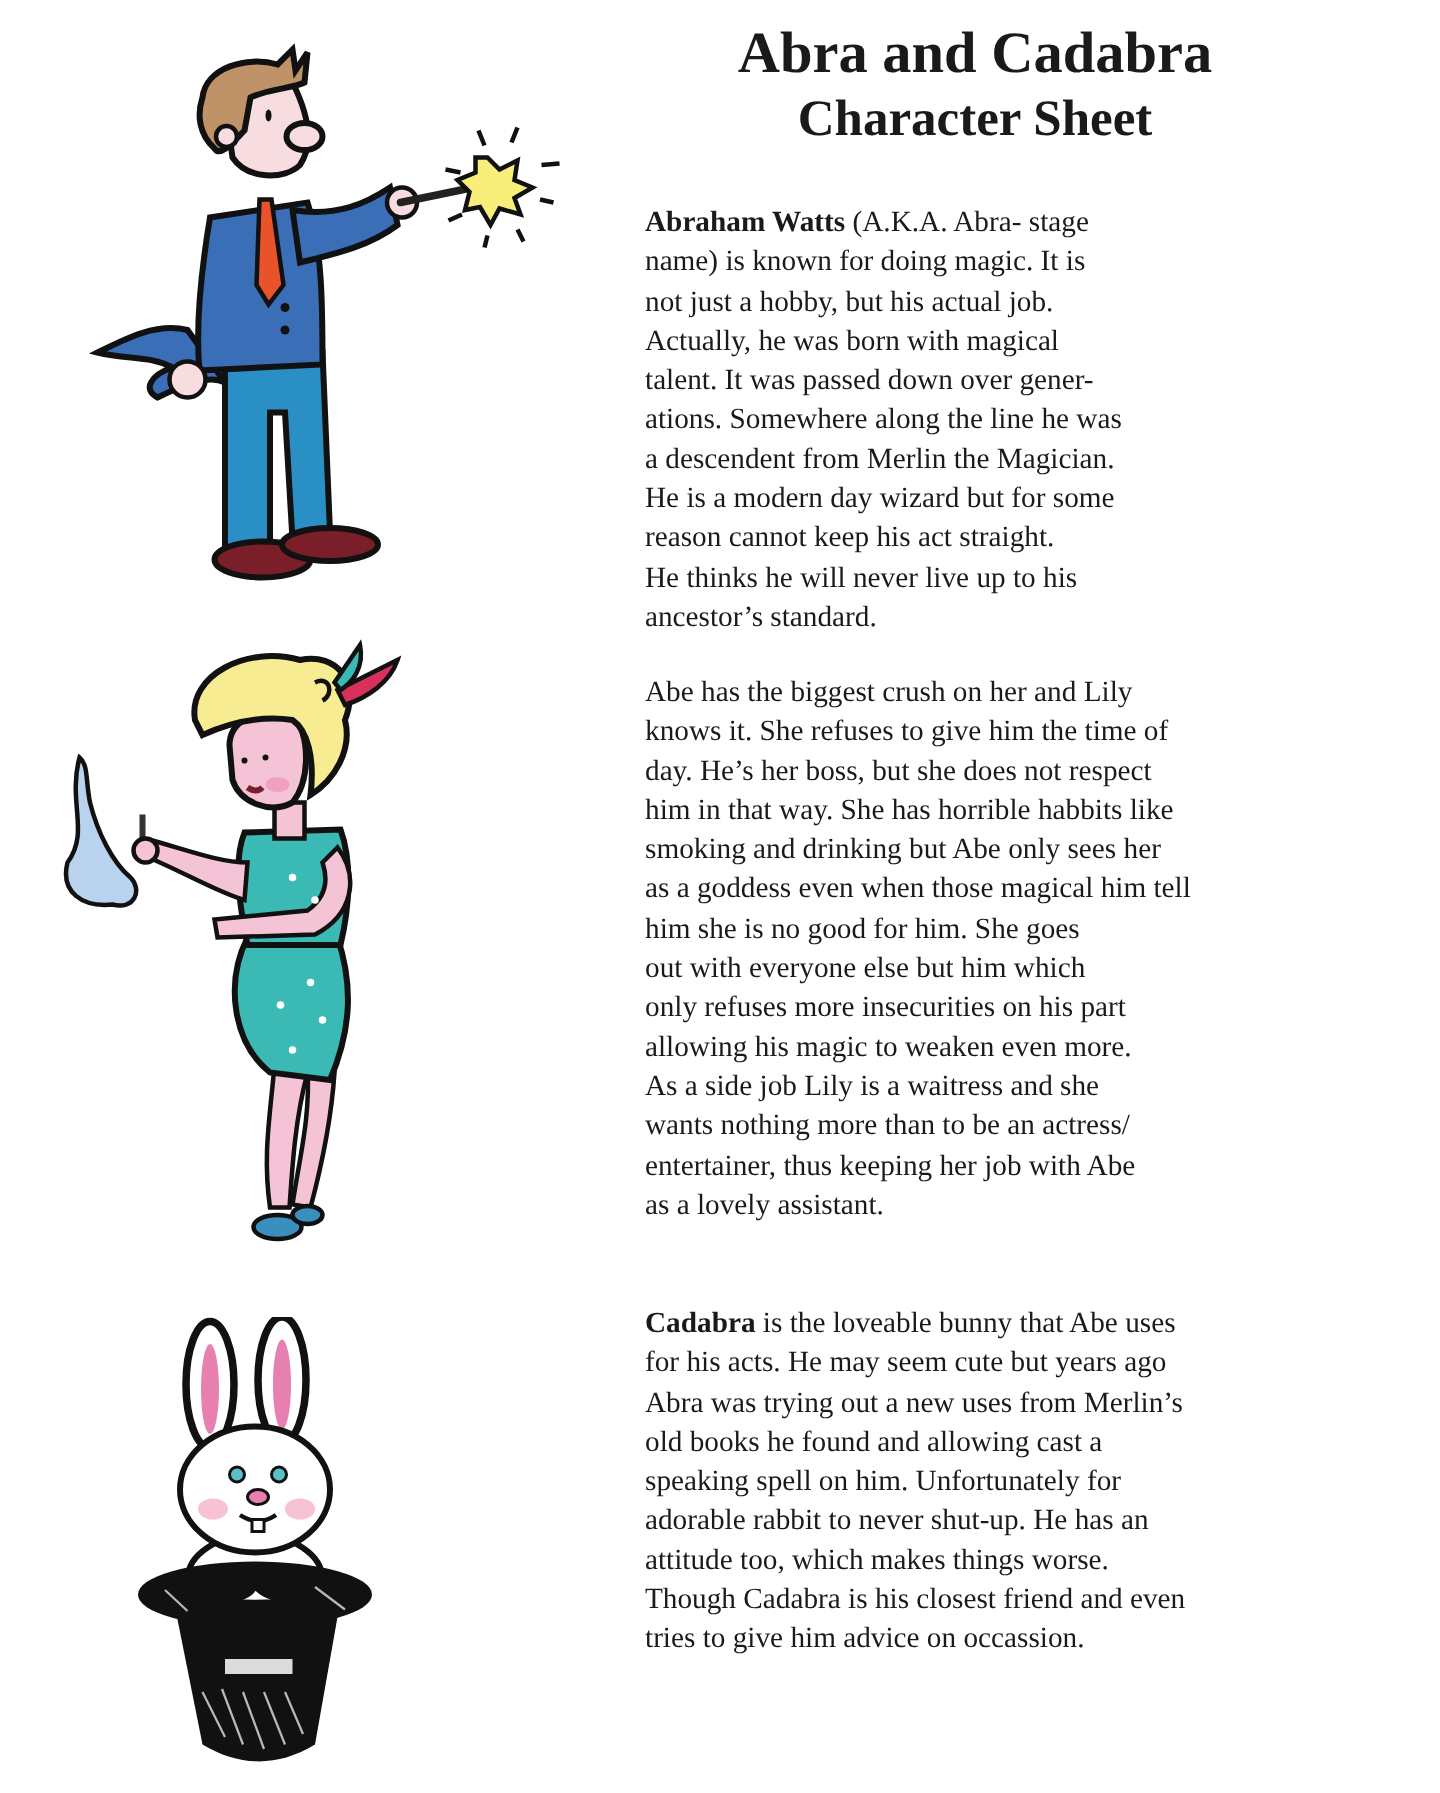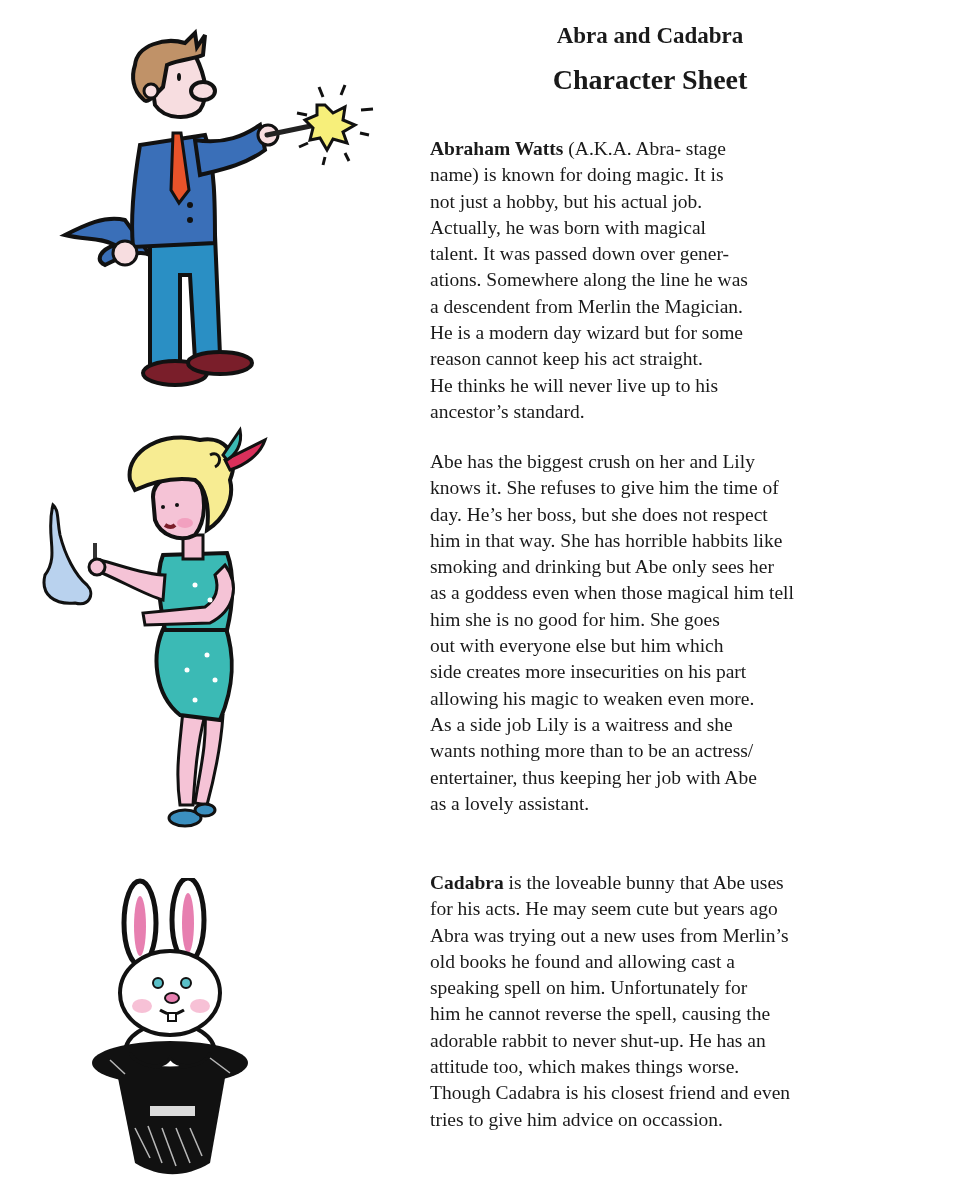--- a/index.html
+++ b/index.html
@@ -1,20 +1,20 @@
 <!DOCTYPE html>
 <html><head>
 <meta charset="utf-8">
 <style>
   html, body { margin:0; padding:0; background:#ffffff; }
   body { width:960px; height:1195px; position:relative; overflow:hidden;
          font-family:"Liberation Serif","DejaVu Serif",serif; color:#1a1a1a; }
   .title-block { position:absolute; left:440px; top:14px; width:420px; text-align:center; }
-  .title { font-weight:bold; font-size:23px; line-height:44px; margin:0; }
-  .subtitle { font-size:28px; line-height:44px; margin:0; }
+  .title { font-weight:bold; font-size:39px; line-height:44px; margin:0; }
+  .subtitle { font-size:34px; line-height:44px; margin:0; }
   .bio { position:absolute; left:430px; width:440px; text-align:left;
          font-size:19.5px; line-height:26.3px; margin:0; }
   .bio .line { display:block; white-space:nowrap; }
   .bio b { font-weight:bold; }
   .illus { position:absolute; }
 </style>
 </head>
 <body>
 
 <div class="title-block">
@@ -123,21 +123,21 @@
 
 <p class="bio" style="top:449px">
   <span class="line">Abe has the biggest crush on her and Lily</span>
   <span class="line">knows it. She refuses to give him the time of</span>
   <span class="line">day. He’s her boss, but she does not respect</span>
   <span class="line">him in that way. She has horrible habbits like</span>
   <span class="line">smoking and drinking but Abe only sees her</span>
   <span class="line">as a goddess even when those magical him tell</span>
   <span class="line">him she is no good for him. She goes</span>
   <span class="line">out with everyone else but him which</span>
-  <span class="line">side creates more insecurities on his part</span>
+  <span class="line">only refuses more insecurities on his part</span>
   <span class="line">allowing his magic to weaken even more.</span>
   <span class="line">As a side job Lily is a waitress and she</span>
   <span class="line">wants nothing more than to be an actress/</span>
   <span class="line">entertainer, thus keeping her job with Abe</span>
   <span class="line">as a lovely assistant.</span>
 </p>
 
 <svg class="illus" style="left:90px;top:878px" width="170" height="300" viewBox="0 0 170 300">
 
   <ellipse cx="50" cy="45" rx="16" ry="42" fill="#fff" stroke="#111" stroke-width="5"></ellipse>
@@ -172,18 +172,17 @@
       <line x1="120" y1="180" x2="140" y2="195"></line>
   </g>
 </svg>
 
 <p class="bio" style="top:870px">
   <span class="line"><b>Cadabra</b><span> is the loveable bunny that Abe uses</span></span>
   <span class="line">for his acts. He may seem cute but years ago</span>
   <span class="line">Abra was trying out a new uses from Merlin’s</span>
   <span class="line">old books he found and allowing cast a</span>
   <span class="line">speaking spell on him. Unfortunately for</span>
-  <span class="line">him he cannot reverse the spell, causing the</span>
   <span class="line">adorable rabbit to never shut-up. He has an</span>
   <span class="line">attitude too, which makes things worse.</span>
   <span class="line">Though Cadabra is his closest friend and even</span>
   <span class="line">tries to give him advice on occassion.</span>
 </p>
 
 </body></html>

